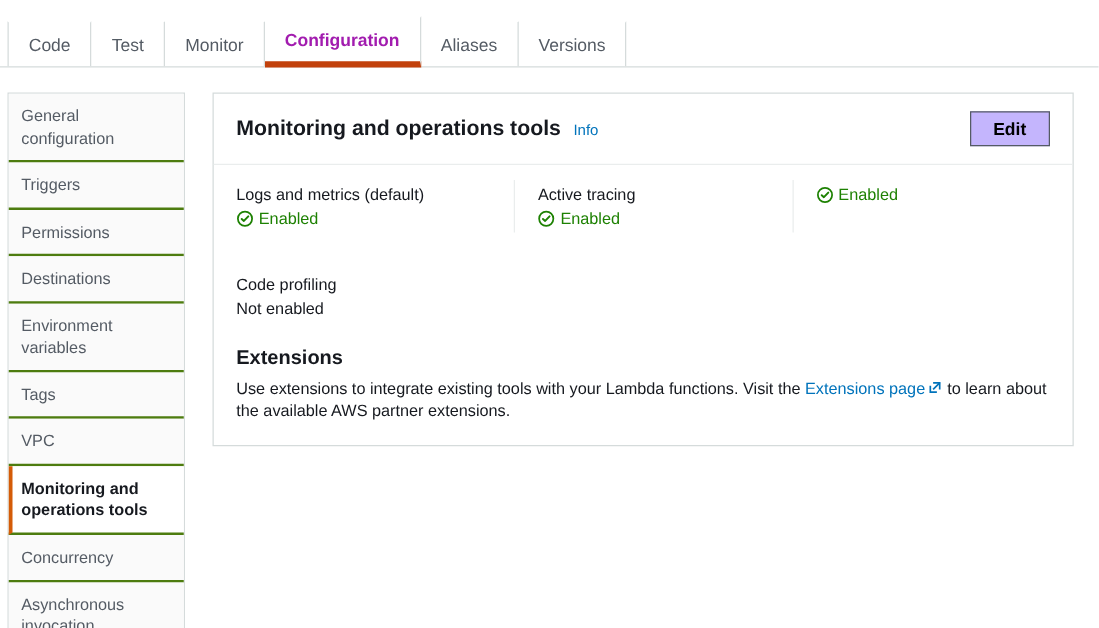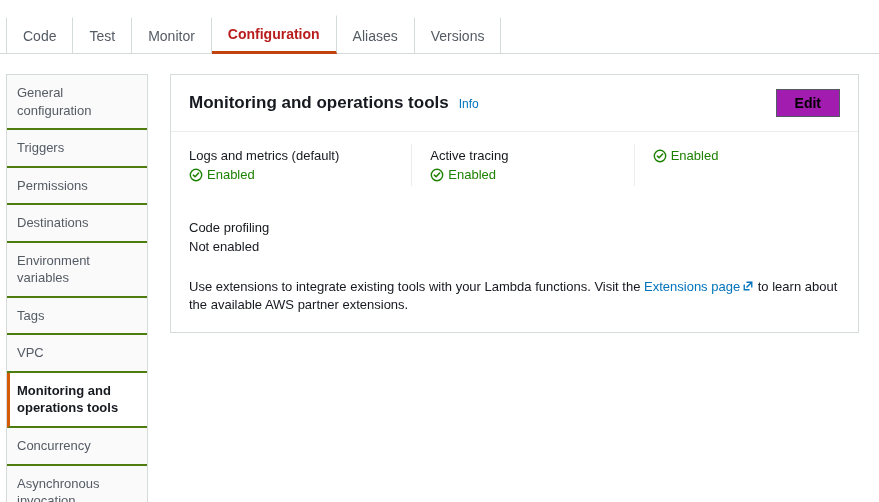--- a/index.html
+++ b/index.html
@@ -23,23 +23,23 @@
       font-size: 14px;
       color: #545b64;
       border-right: 1px solid #d5dbdb;
       border-top: 1px solid transparent;
       cursor: pointer;
       display: flex;
       align-items: center;
     }
     .top-tab:first-child { border-left: 1px solid #d5dbdb; }
     .top-tab.active {
-      color: #b91c1c;
+      color: #a21caf;
       font-weight: 700;
-      border-bottom: 3px solid #c2410c;
+      border-bottom: 5px solid #c2410c;
       margin-bottom: -1px;
     }
     
     .main {
       display: flex;
       padding: 20px 20px 20px 6px;
       gap: 22px;
       align-items: flex-start;
     }
     
@@ -77,21 +77,21 @@
       justify-content: space-between;
       align-items: center;
       padding: 14px 18px;
       border-bottom: 1px solid #eaeded;
     }
     .panel-title-wrap { display: flex; align-items: baseline; gap: 10px; }
     .panel-title { font-size: 17px; font-weight: 700; color: #16191f; }
     .info-link { font-size: 12px; color: #0073bb; font-weight: 400; cursor: pointer; }
     .edit-btn {
       border: 1px solid #545b64;
-      background: #a21caf;
+      background: #c4b5fd;
       padding: 5px 18px;
       font-size: 14px;
       cursor: pointer;
       font-weight: 700;
     }
     
     .status-grid {
       display: grid;
       grid-template-columns: 1fr 1fr 1fr;
       padding: 12px 18px 16px;
@@ -204,20 +204,21 @@
       </div>
       <div class="status-cell row2">
         <div class="status-label">Code profiling</div>
         <div class="status-value plain">
           <span>Not enabled</span>
         </div>
       </div>
     </div>
 
     <div class="ext-section">
+      <h3 class="ext-title">Extensions</h3>
       <p class="ext-text">
         <span>Use extensions to integrate existing tools with your Lambda functions. Visit the </span><a class="ext-link"><span>Extensions page</span><span class="ext-link-icon"><svg viewBox="0 0 16 16" width="12" height="12">
                 <path d="M6 3 H13 V10" fill="none" stroke="#0073bb" stroke-width="1.8"></path>
                 <path d="M13 3 L6 10" fill="none" stroke="#0073bb" stroke-width="1.8"></path>
                 <path d="M3 6 V13 H10" fill="none" stroke="#0073bb" stroke-width="1.8"></path>
               </svg></span></a><span> to learn about the available AWS partner extensions.</span>
       </p>
     </div>
   </section>
 </div>

